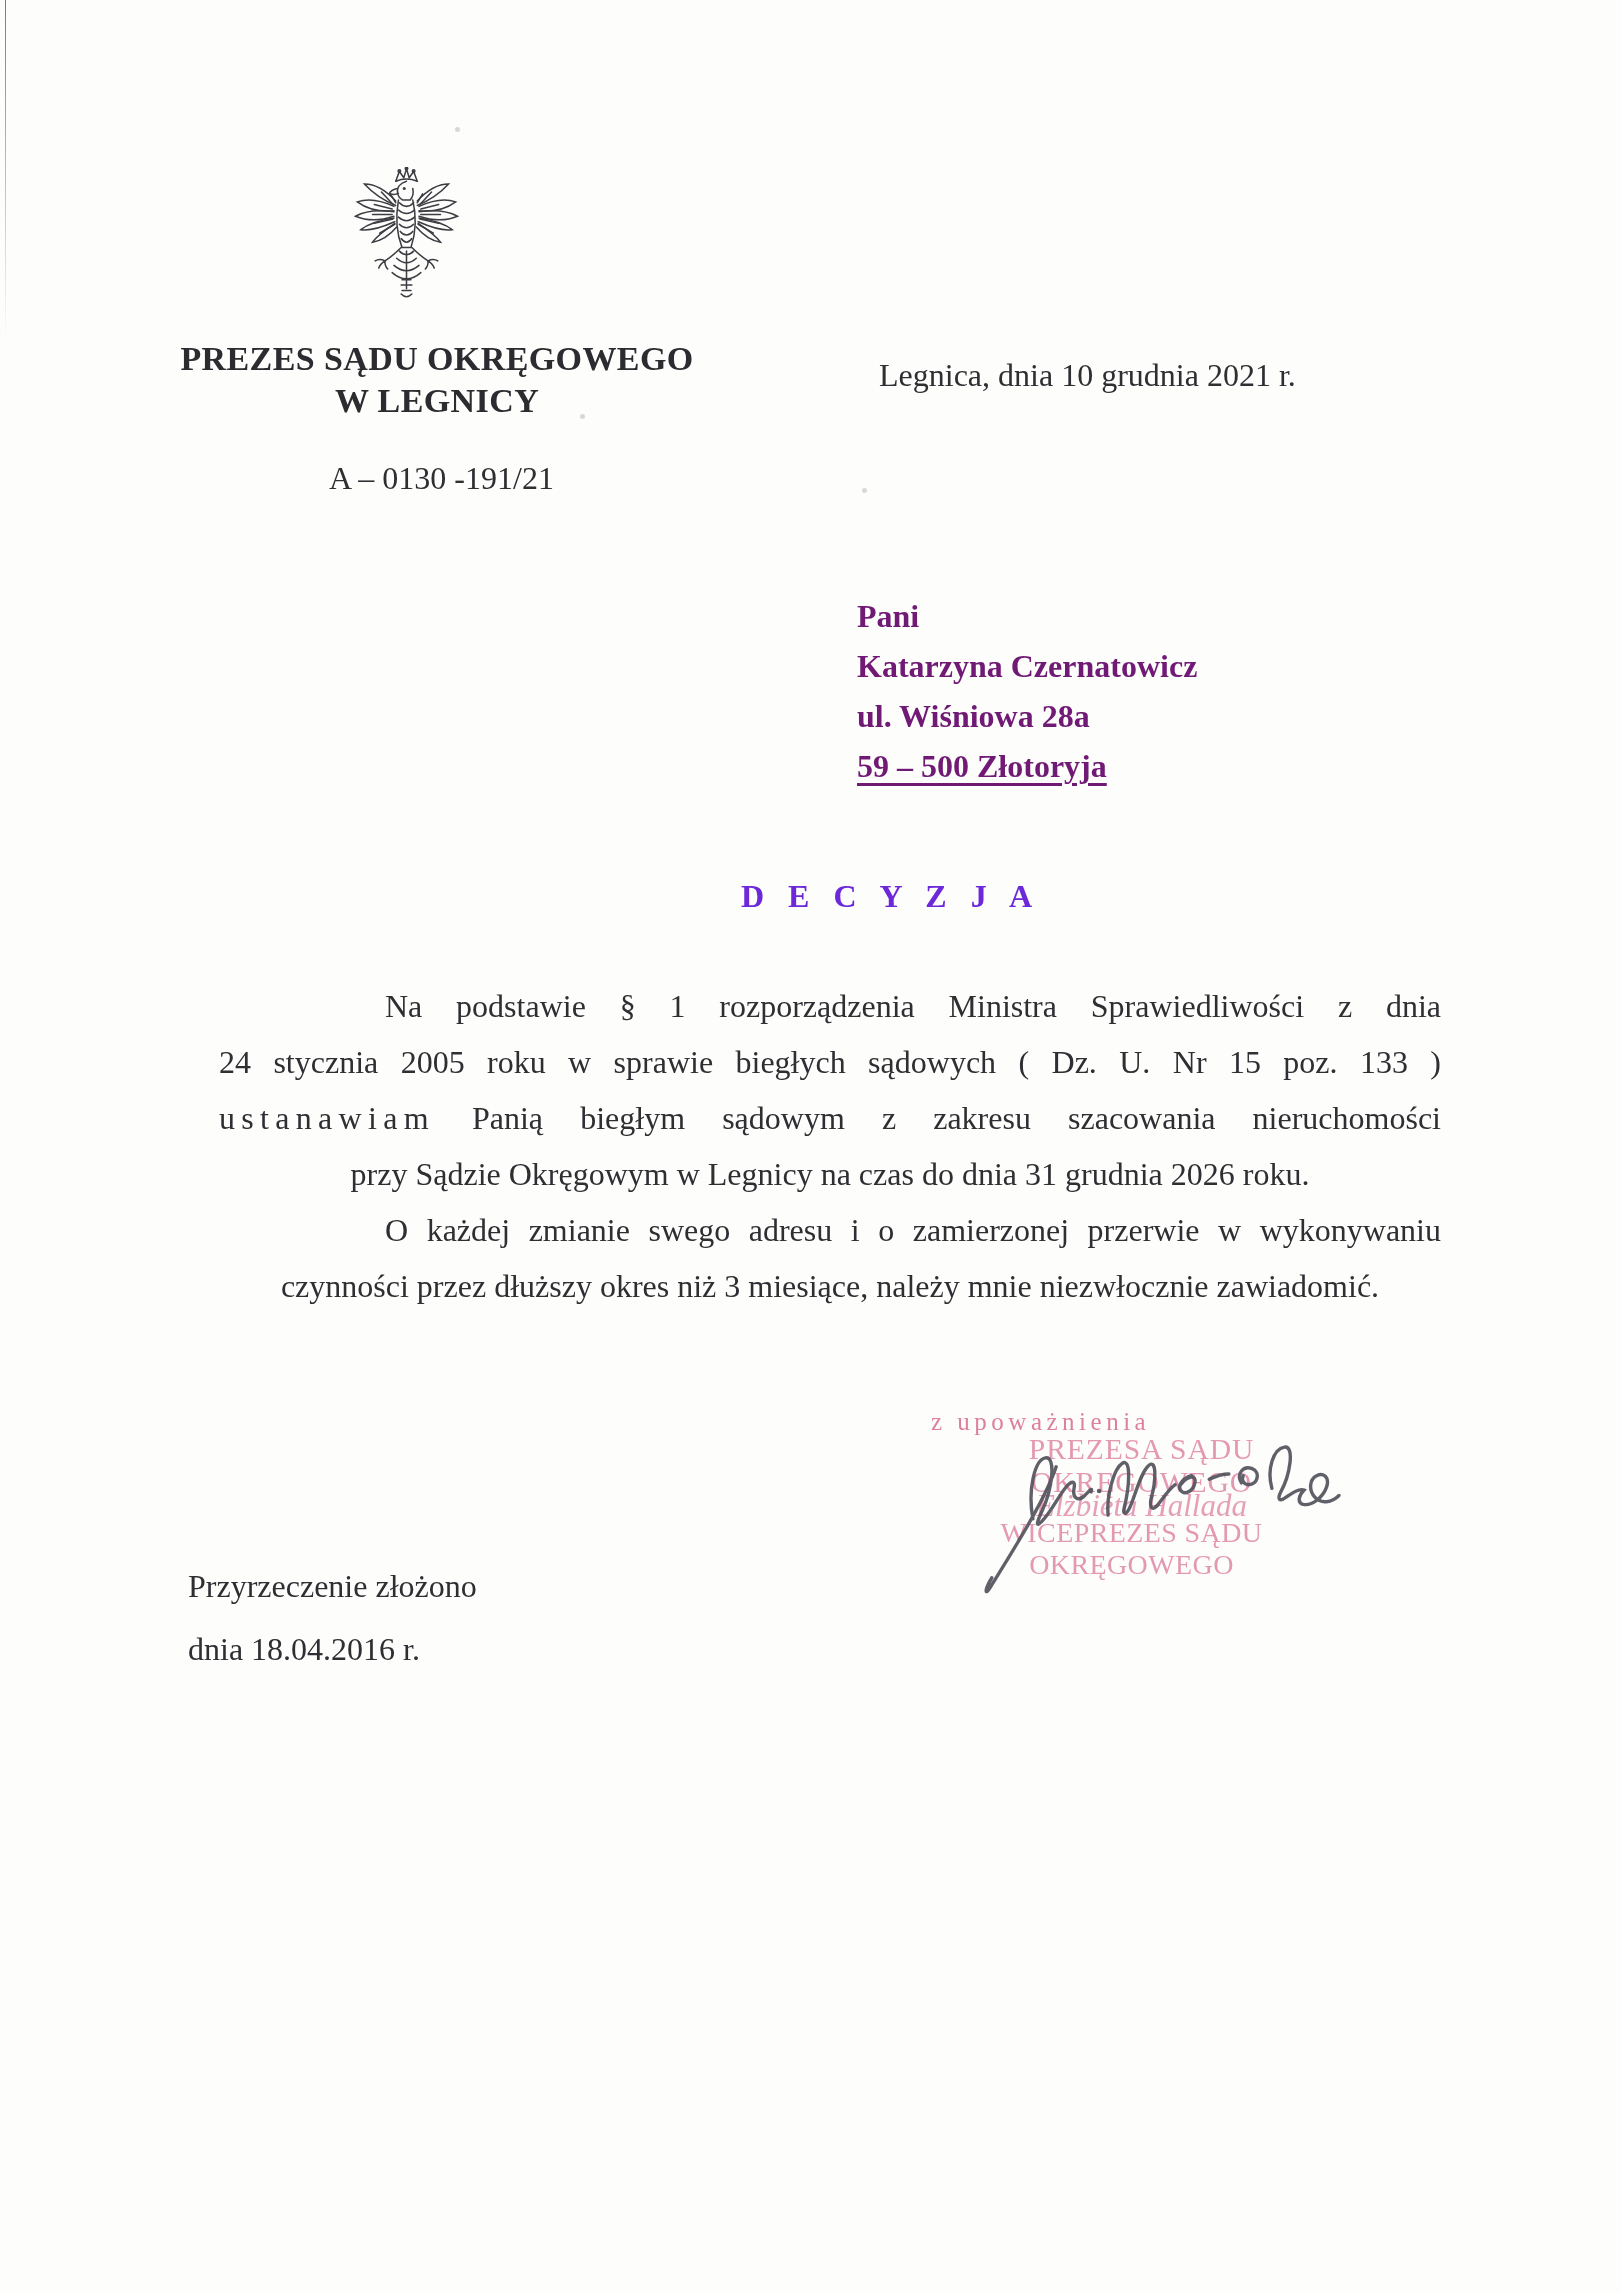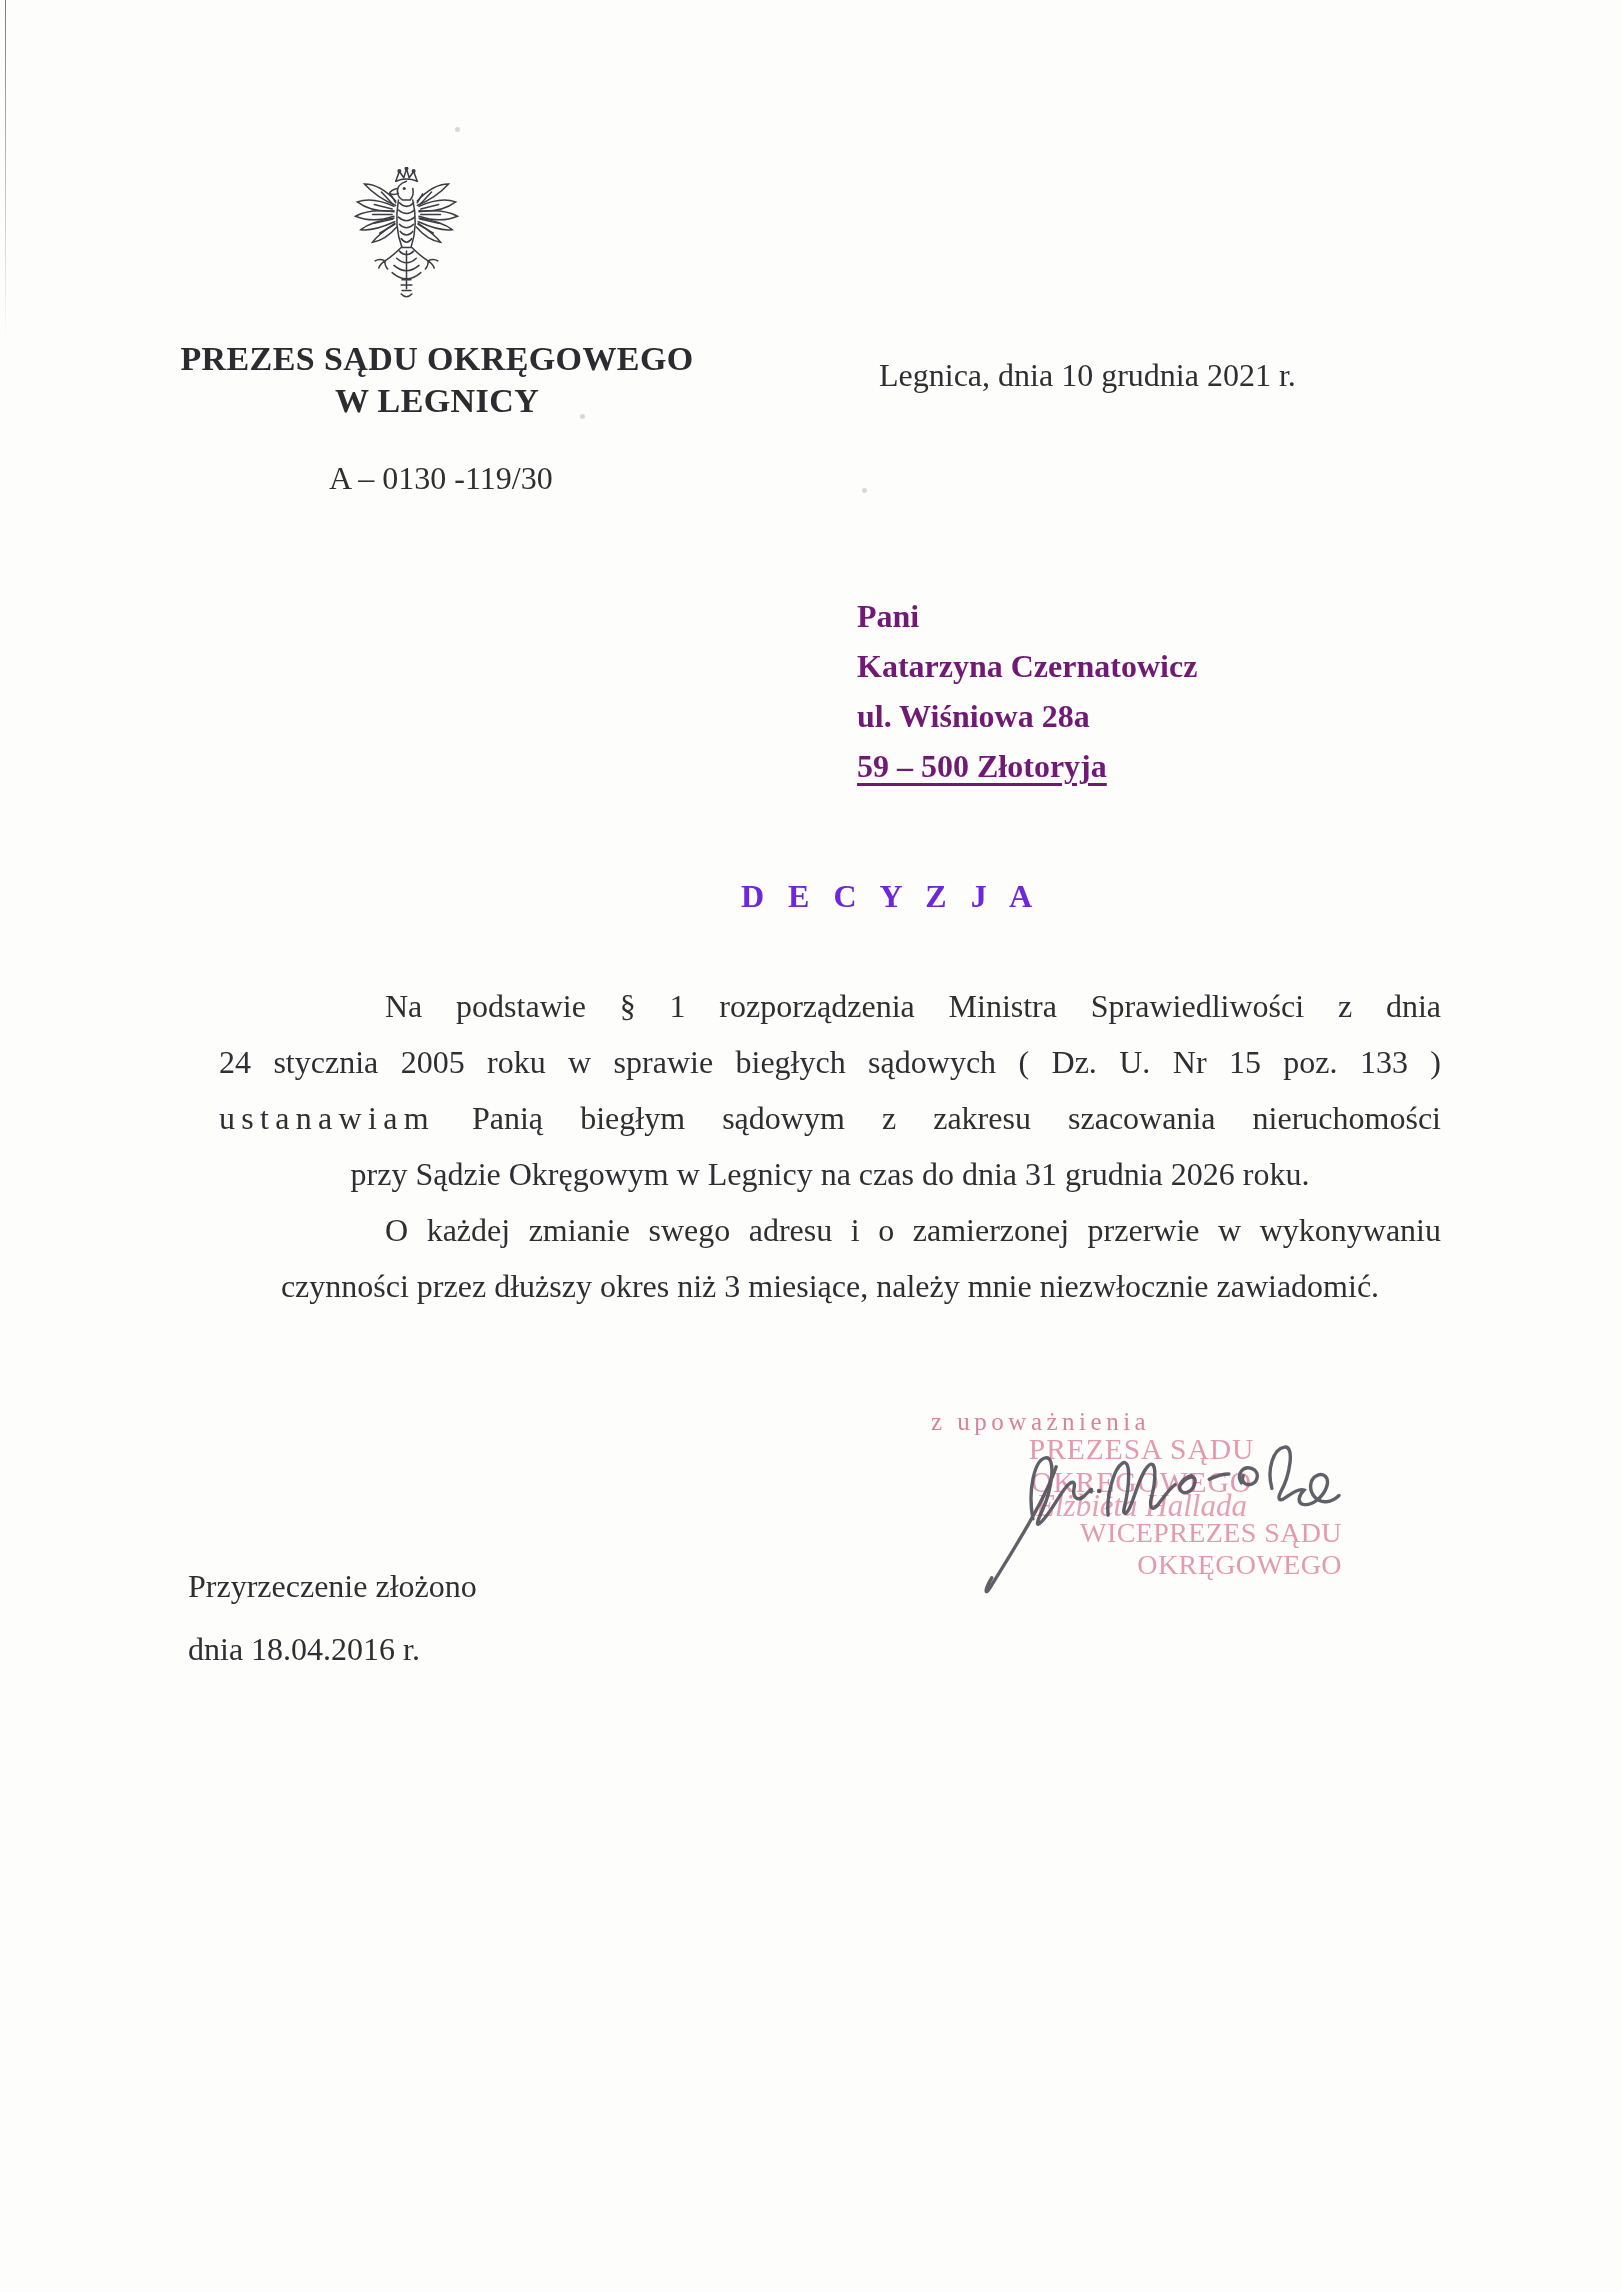--- a/index.html
+++ b/index.html
@@ -39,21 +39,21 @@
   .ust { font-weight:normal; letter-spacing:6.3px; }
 
   
   .stamp { color:#e28fac; }
   .stamp-auth { left:931px; top:1408px; width:421px; 
     font-size:25px; letter-spacing:4.5px; color:#dd7f9e; }
   .stamp-prezesa { left:931px; top:1433px; width:421px; text-align:center;
     font-size:29.6px; letter-spacing:0.9px; opacity:.9; }
   .stamp-name { left:931px; top:1488px; width:421px; text-align:center;
     font-size:31px; font-style:italic; opacity:.85; }
-  .stamp-title { left:921px; top:1517px; width:421px; text-align:right;
+  .stamp-title { left:921px; top:1517px; width:421px; text-align:center;
     font-size:28px; letter-spacing:0.4px; opacity:.9; }
 
   
   .footer-oath { left:188px; top:1555px; font-size:32px; line-height:63px; }
 </style>
 </head>
 <body>
 
 <div class="page">
 
@@ -113,21 +113,21 @@
     <path d="M46 118 Q62 132 78 118"></path>
     <path d="M62 94 L62 136"></path>
     <path d="M57 126 L67 126 M56 132 L68 132 M57 138 L67 138"></path>
     <path d="M56 142 Q62 148 68 142"></path>
   </svg>
 
   <div class="abs office">
     <div>PREZES SĄDU OKRĘGOWEGO</div>
     <div>W LEGNICY</div>
   </div>
-  <div class="abs refnum">A – 0130 -119/30</div>
+  <div class="abs refnum">A – 0130 -191/21</div>
   <div class="abs dateline">Legnica, dnia 10 grudnia 2021 r.</div>
 
   <div class="abs recipient">
     <div>Pani</div>
     <div>Katarzyna Czernatowicz</div>
     <div>ul. Wiśniowa 28a</div>
     <div class="city">59 – 500 Złotoryja</div>
   </div>
 
   <div class="abs decision-title">D E C Y Z J A</div>

